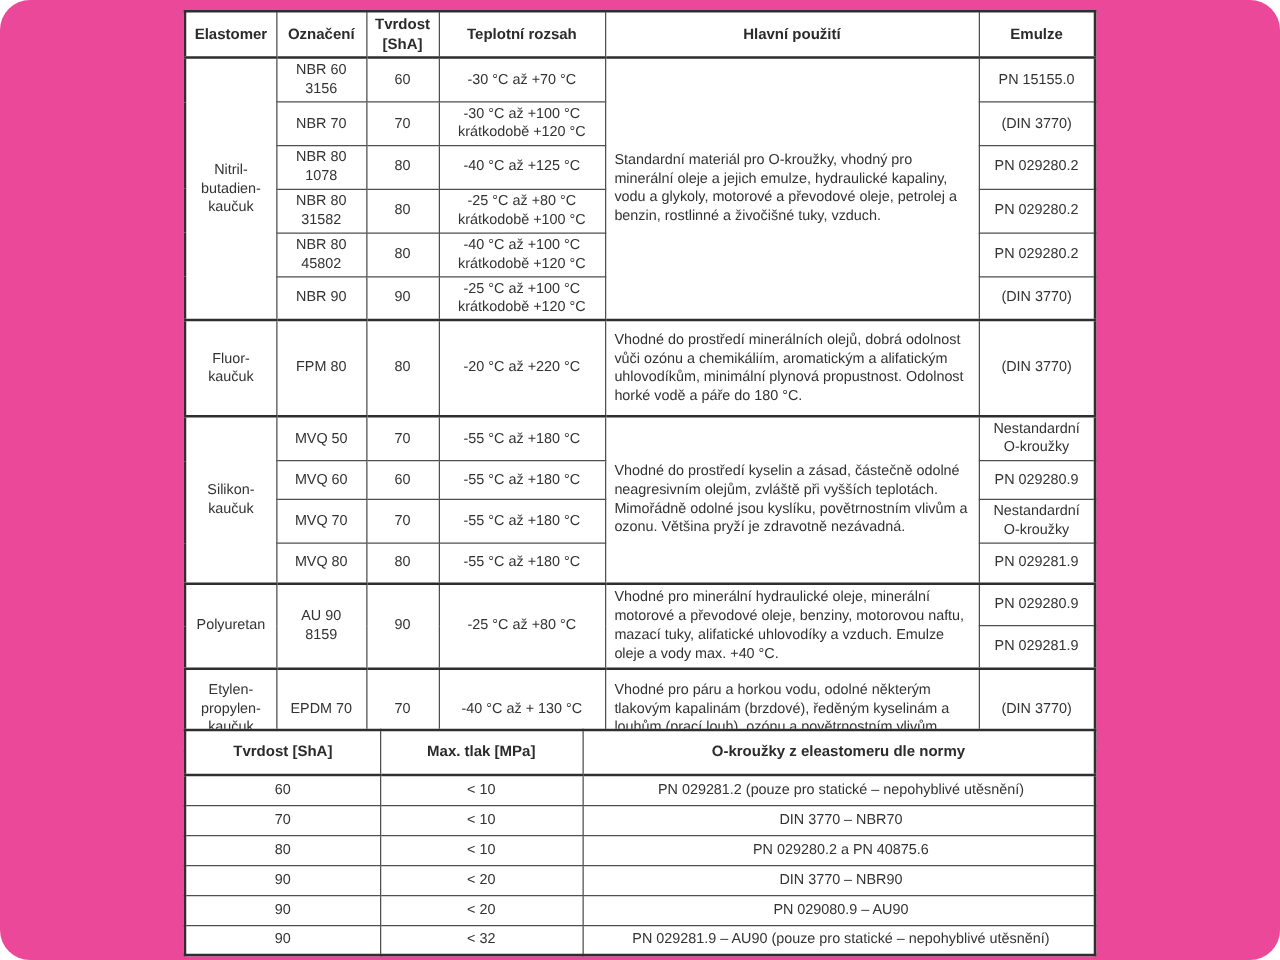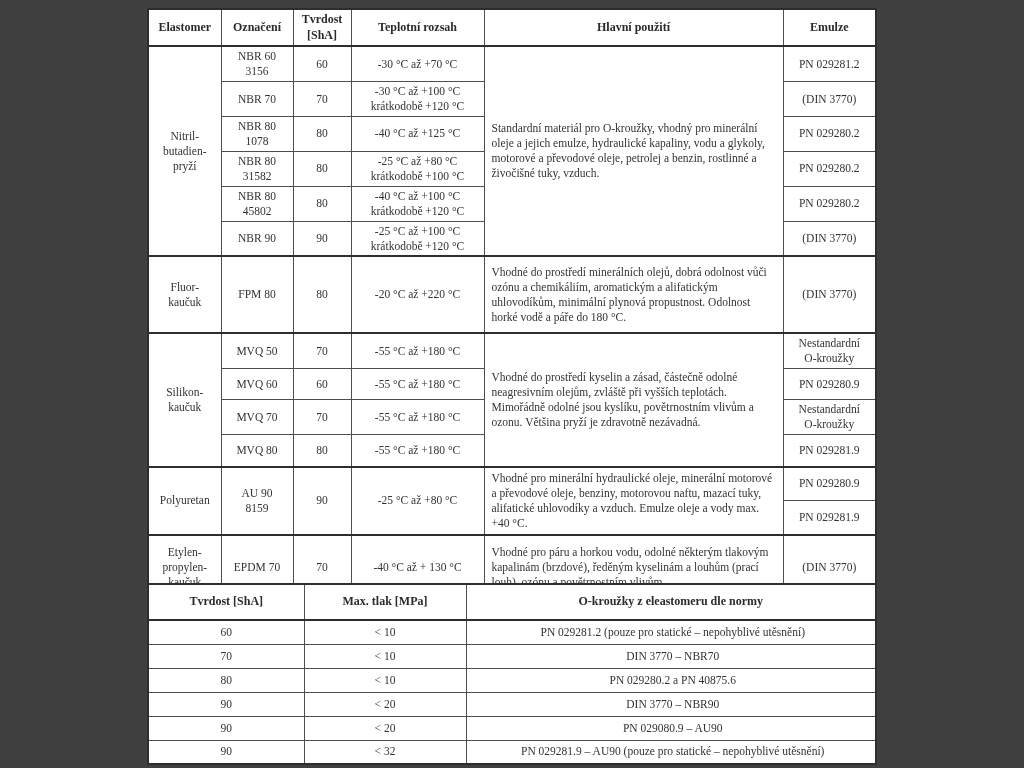--- a/index.html
+++ b/index.html
@@ -1,22 +1,23 @@
 <!DOCTYPE html>
 <html lang="cs"><head>
 <meta charset="utf-8">
 <style>
   html, body { margin: 0; padding: 0; }
   .page {
     width: 1024px;
     height: 768px;
-    background: #404040;
+    background: #ec4899;
     position: relative;
-    font-family: Liberation Serif, serif;
+    font-family: Liberation Sans, sans-serif;
     color: #333333;
+    border-radius: 24px;
   }
   table {
     border-collapse: collapse;
     table-layout: fixed;
     position: absolute;
     border: 2px solid #2e2e2e;
     background: #ffffff;
   }
   #main-table { left: 147px; top: 8px; width: 728px; }
   #pressure-table { left: 147px; top: 583px; width: 728px; }
@@ -69,27 +70,27 @@
         <th>Teplotní rozsah</th>
         <th>Hlavní použití</th>
         <th>Emulze</th>
       </tr>
     </thead>
     <tbody>
 
       <tr class="sec" style="height:32px">
         <td rowspan="6">Nitril-
 butadien-
-pryží</td>
+kaučuk</td>
         <td>NBR 60
 3156</td>
         <td>60</td>
         <td>-30 °C až +70 °C</td>
         <td rowspan="6" class="use">Standardní materiál pro O-kroužky, vhodný pro minerální oleje a jejich emulze, hydraulické kapaliny, vodu a glykoly, motorové a převodové oleje, petrolej a benzin, rostlinné a živočišné tuky, vzduch.</td>
-        <td>PN 029281.2</td>
+        <td>PN 15155.0</td>
       </tr>
       <tr style="height:32px">
         <td>NBR 70</td>
         <td>70</td>
         <td>-30 °C až +100 °C
 krátkodobě +120 °C</td>
         <td>(DIN 3770)</td>
       </tr>
       <tr style="height:32px">
         <td>NBR 80

